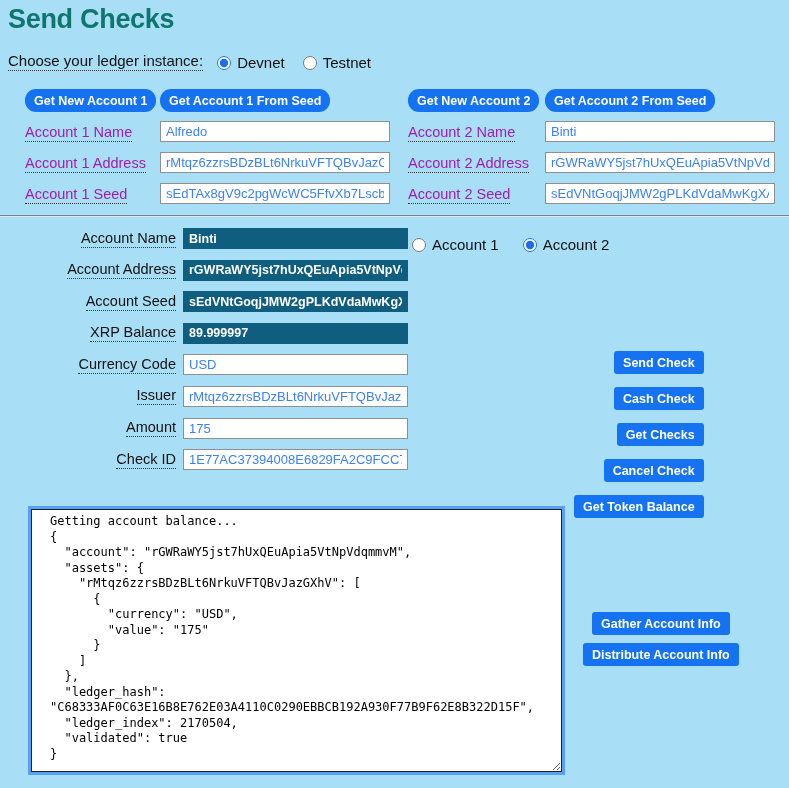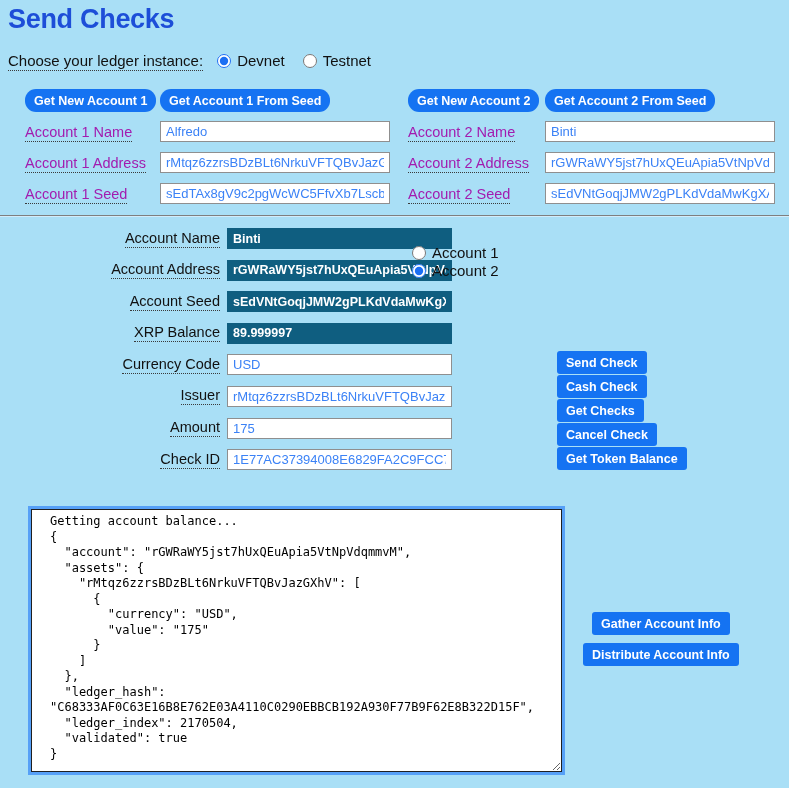--- a/index.html
+++ b/index.html
@@ -1,22 +1,22 @@
 <!DOCTYPE html>
 <html><head>
 <meta charset="utf-8">
 <style>
   * { margin:0; padding:0; box-sizing:border-box; }
   html,body { width:789px; height:788px; }
   body { font-family:"Liberation Sans", sans-serif; background:#a9dff6; }
   .page { position:relative; width:789px; height:788px; background:#a9dff6; overflow:hidden; }
 
-  h1.title { position:absolute; left:8px; top:4px; font-size:27px; font-weight:bold; color:#1d4ed8; letter-spacing:-0.3px; }
+  h1.title { position:absolute; left:8px; top:4px; font-size:27px; font-weight:bold; color:#0f766e; letter-spacing:-0.3px; }
 
-  .ledger-row { position:absolute; left:8px; top:52px; display:flex; align-items:flex-start; font-size:15px; color:#111; }
+  .ledger-row { position:absolute; left:8px; top:52px; display:flex; align-items:flex-end; font-size:15px; color:#111; }
   .ledger-row .radios { display:flex; align-items:center; margin-left:14px; gap:18px; }
   label.radio-opt { display:flex; align-items:center; gap:6px; cursor:pointer; }
   input[type=radio] { width:14px; height:14px; accent-color:#1b6ef3; margin:0; }
 
   .dotted { border-bottom:1.5px dotted #3a3a3a; padding-bottom:1px; }
 
   .btn { background:#1573f2; color:#fff; border:none; border-radius:3px; padding:3px 9px; height:23px;
          font-family:"Liberation Sans", sans-serif; font-size:12.5px; font-weight:600; cursor:pointer; white-space:nowrap; }
 
   .btn-row { position:absolute; left:25px; top:89px; display:grid; grid-template-columns:135px 248px 137px 230px; align-items:start; }
@@ -26,29 +26,29 @@
                grid-template-columns:135px 248px 137px 230px; grid-auto-rows:31px; align-items:center; }
   .acct-label { font-size:14.5px; color:#a21caf; justify-self:start; }
 
   .txt { width:230px; height:21px; border:1px solid #8f8f8f; background:#fff; font-family:"Liberation Sans", sans-serif;
          font-size:13px; padding:0 5px; color:#3b82f6; }
 
   .rule { position:absolute; left:0; top:215px; width:789px; height:2px;
           border-top:1px solid #7f7f7f; border-bottom:1px solid #d2ecfa; }
 
   .mid { position:absolute; left:0; top:228px; display:flex; flex-direction:column; gap:10.6px; }
-  .mrow { display:flex; align-items:center; height:21px;margin-left:44px; }
+  .mrow { display:flex; align-items:center; height:21px; }
   .mlabel-wrap { width:176px; display:flex; justify-content:flex-end; margin-right:7px; }
   .mlabel { font-size:14.5px; color:#111; }
   .mid .txt { width:225px; }
   .txt.dark { background:#0f5e80; border:1px solid #0f5e80; color:#ffffff; font-weight:bold; font-size:12.5px; }
 
-  .acct-radios { position:absolute; left:412px; top:244px; display:flex; flex-direction:column; gap:1px; font-size:15px; color:#111; }
+  .acct-radios { position:absolute; left:412px; top:236px; display:flex; flex-direction:row; gap:24px; font-size:15px; color:#111; }
 
-  .actions { position:absolute; left:557px; top:351px; display:flex; flex-direction:column; align-items:flex-start; gap:1px; }
+  .actions { position:absolute; left:574px; top:351px; display:flex; flex-direction:column; align-items:flex-end; gap:13px; }
   .info-actions { position:absolute; left:583px; top:612px; display:flex; flex-direction:column; align-items:center; gap:8px; }
 
   textarea.output { position:absolute; left:31px; top:509px; width:531px; height:263px; background:#fff;
          border:1.5px solid #1f1f1f; box-shadow:0 0 0 3px #56a0f7; resize:both;
          font-family:"DejaVu Sans Mono", monospace; font-size:12px; line-height:15.5px; padding:4px 18px; color:#000;
          white-space:pre; overflow:auto; }
 </style>
 </head>
 <body>
 

